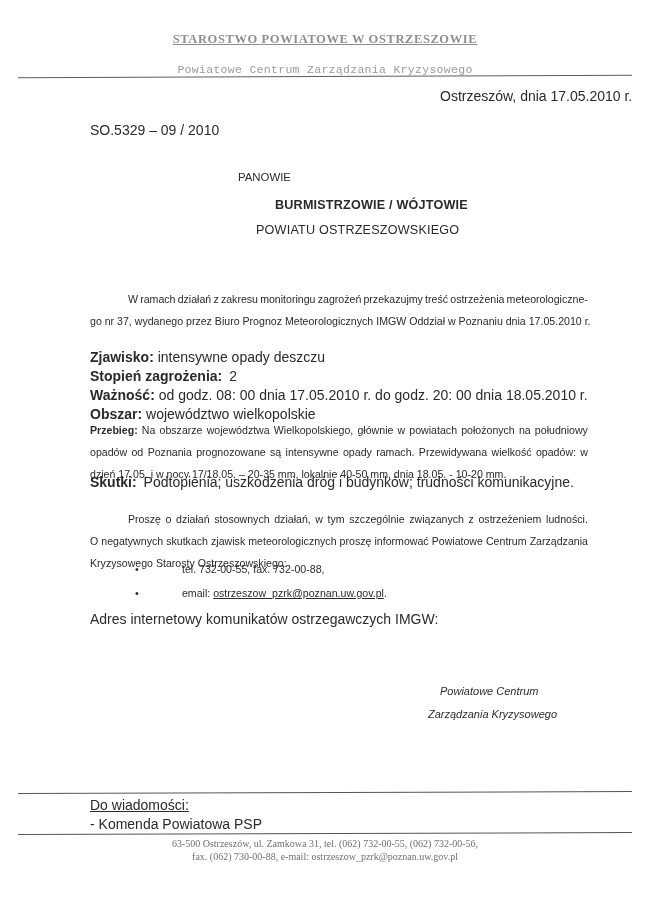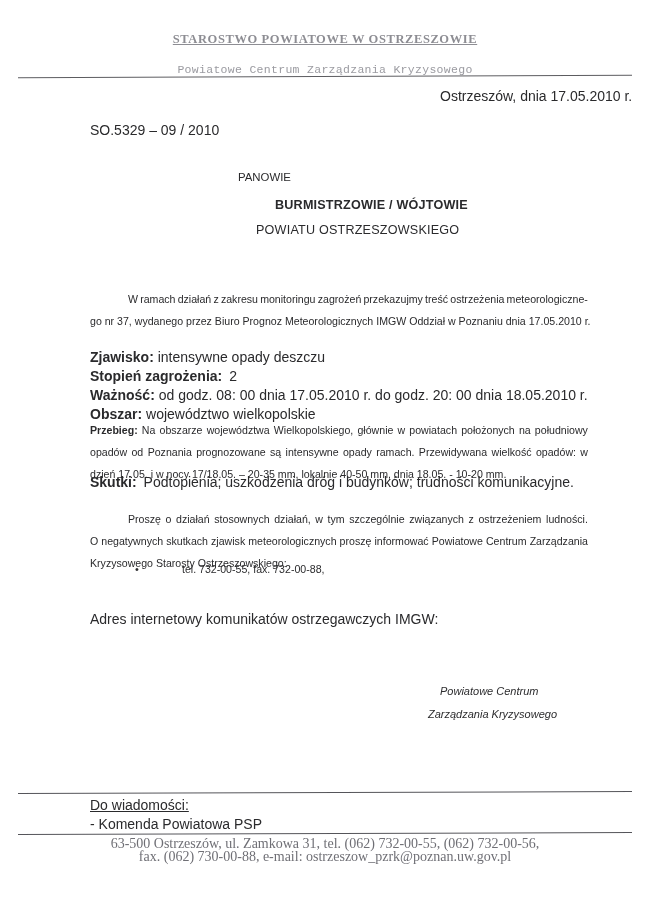--- a/index.html
+++ b/index.html
@@ -109,21 +109,21 @@
     width: 614px;
     height: 1px;
     background: #55555a;
   }
   .footer {
     position: absolute;
     left: 0;
     width: 650px;
     text-align: center;
     font-family: "Liberation Serif", serif;
-    font-size: 14px;
+    font-size: 10px;
     color: #6f6f75;
     line-height: 13px;
   }
   .footer div { white-space: nowrap; }
 </style>
 </head>
 <body>
 
 <div class="page">
 
@@ -238,20 +238,24 @@
       <span>Zarządzania</span>
     </span>
     <span class="para-line">Kryzysowego Starosty Ostrzeszowskiego:</span>
   </div>
 
   <div class="bullet-row" style="left:135px; top:563px;">
     <span class="bullet-dot">•</span>
     <span>tel. 732-00-55, fax. 732-00-88,</span>
   </div>
 
+  <div class="bullet-row" style="left:135px; top:587px;">
+    <span class="bullet-dot">•</span>
+    <span>email: </span><span class="u">ostrzeszow_pzrk@poznan.uw.gov.pl</span><span>.</span>
+  </div>
 
   <div class="t" style="left:90px; top:612px;">Adres internetowy komunikatów ostrzegawczych IMGW:</div>
 
 
   <div class="sig" style="left:440px; top:685px;">Powiatowe Centrum</div>
   <div class="sig" style="left:428px; top:708px;">Zarządzania Kryzysowego</div>
 
   <div class="bot-rule" style="top:792px; transform:rotate(-0.18deg);"></div>
   <div class="t u" style="left:90px; top:798px;">Do wiadomości:</div>
   <div class="t" style="left:90px; top:817px;">- Komenda Powiatowa PSP</div>

